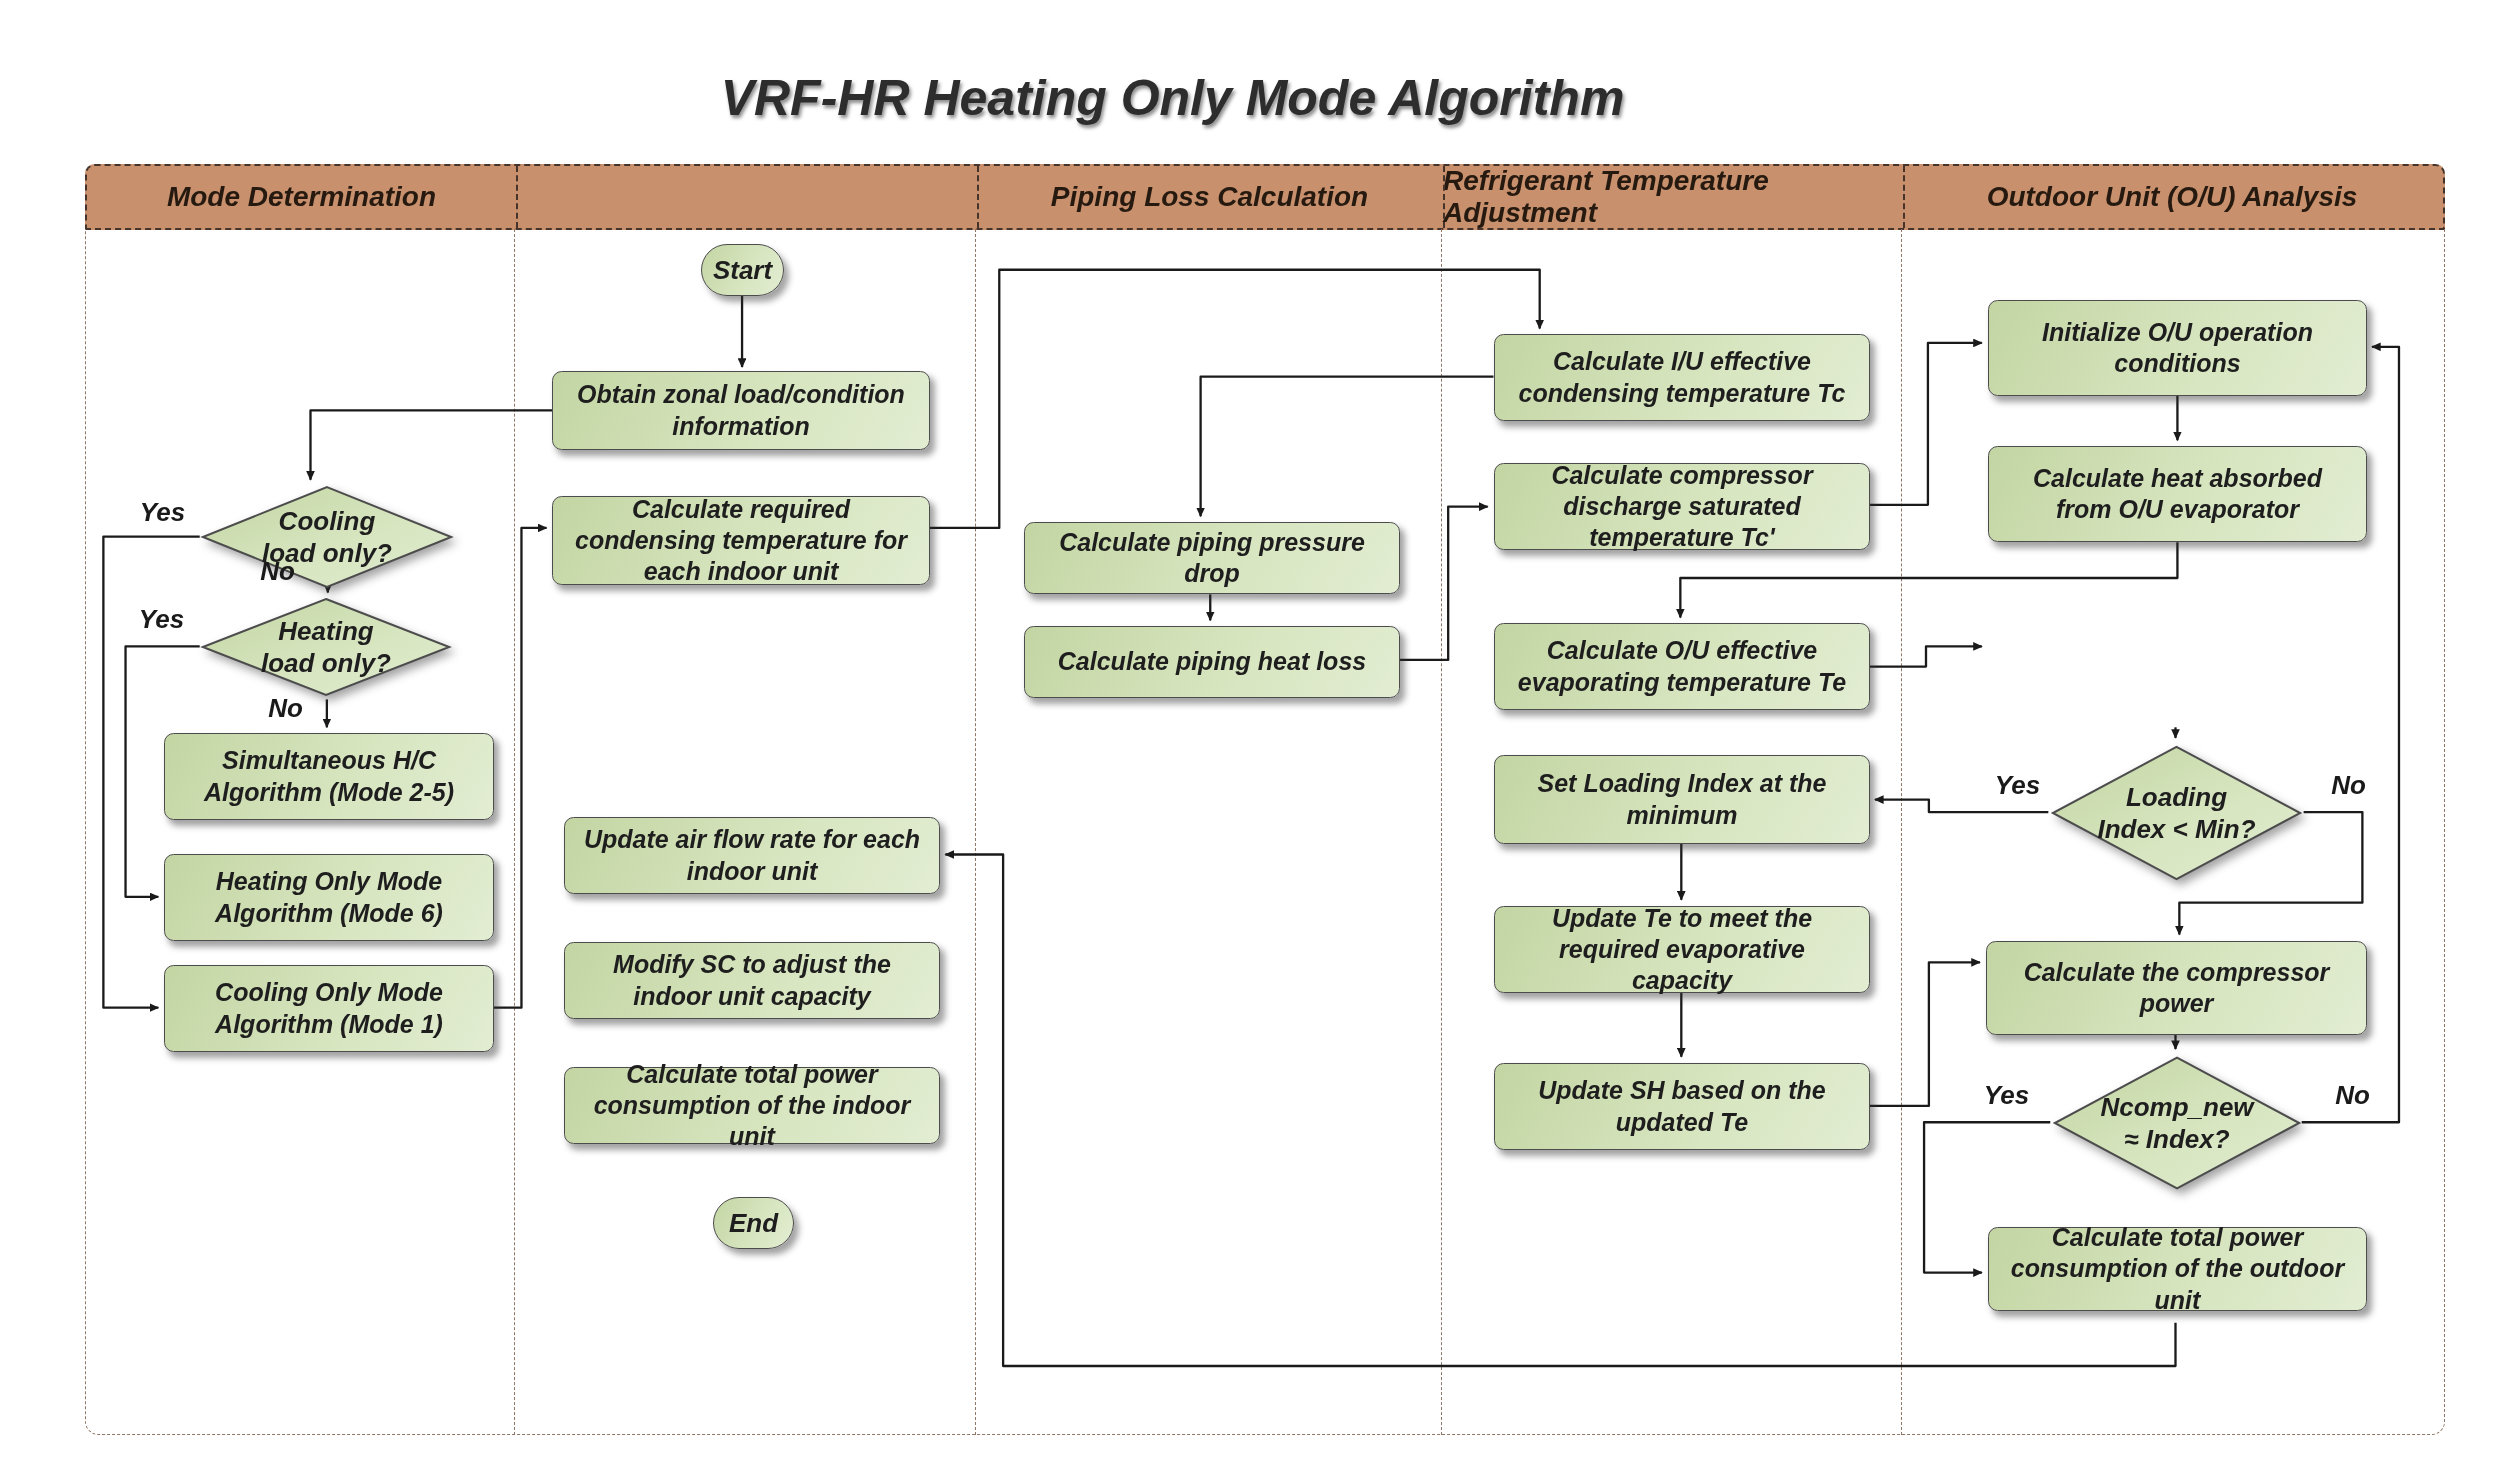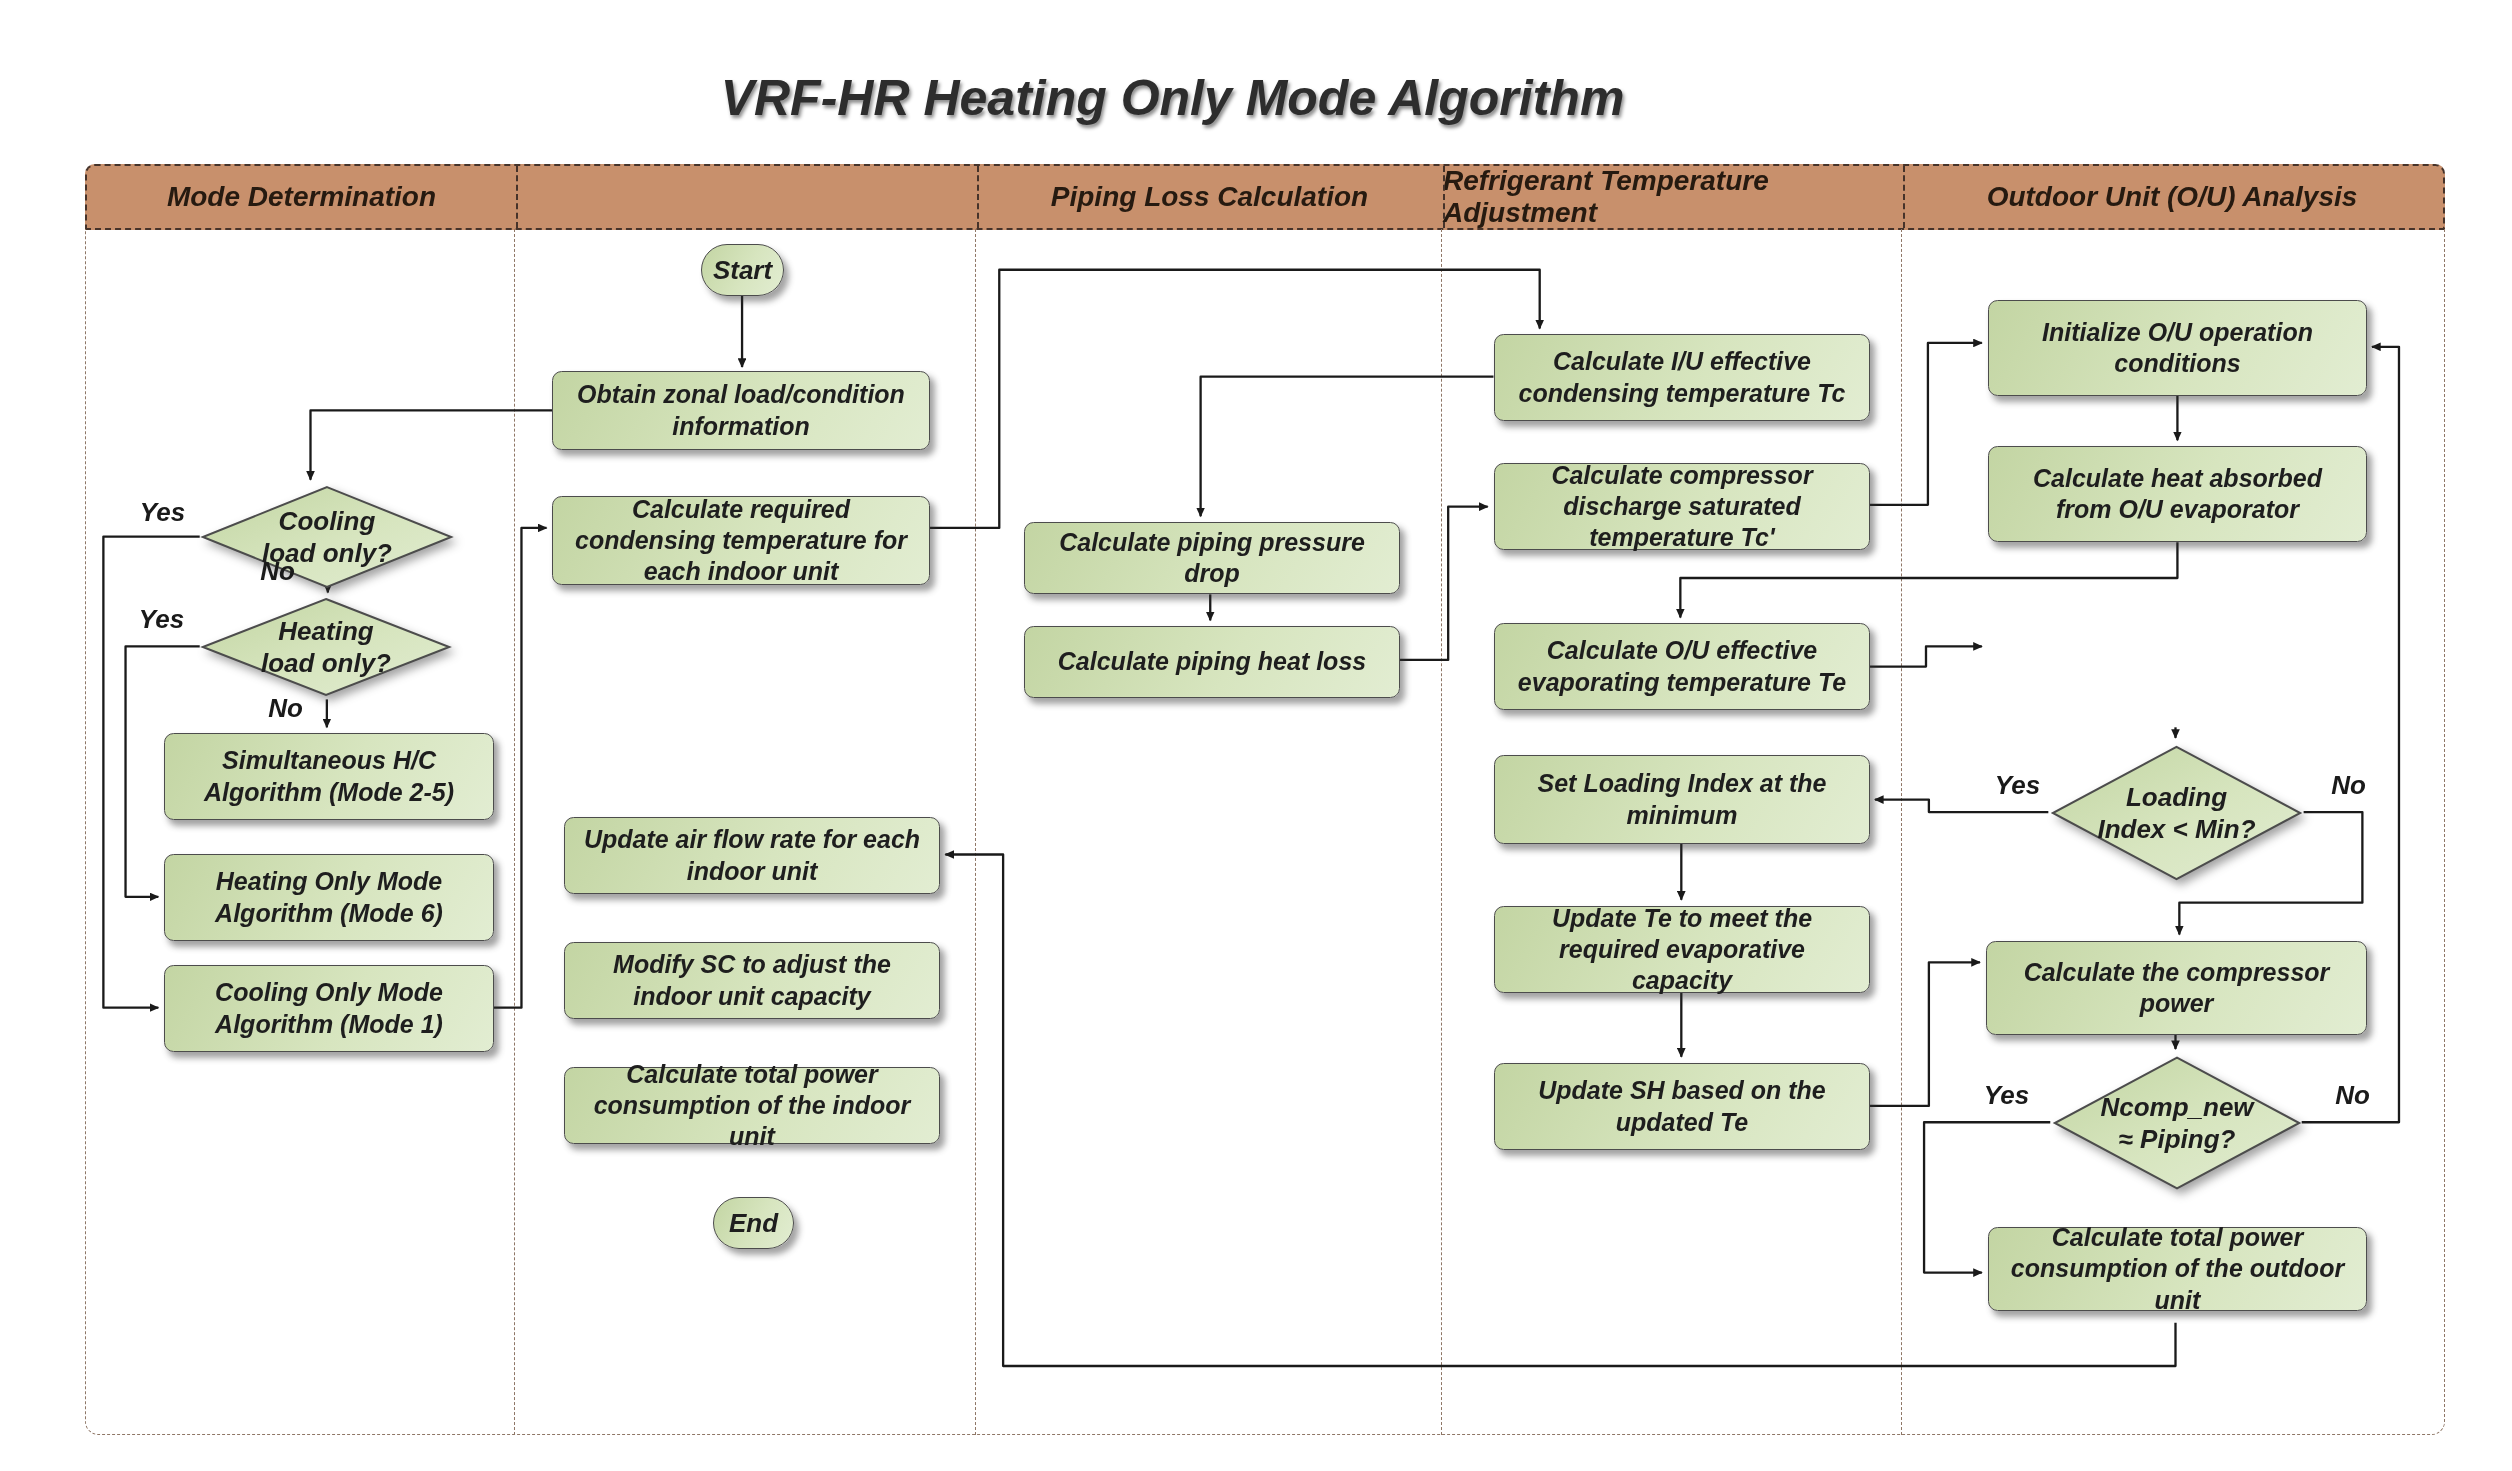--- a/index.html
+++ b/index.html
@@ -209,21 +209,21 @@
 Index &lt; Min?</div>
   </div>
   <div class="node" style="left:1986px;top:941px;width:381px;height:94px;">
     <span class="wrap">Calculate the compressor power</span>
   </div>
   <div class="diamond" style="left:2051px;top:1055px;width:252px;height:136px;">
     <svg viewBox="0 0 200 100" preserveAspectRatio="none">
         <polygon points="100,2 197,50 100,98 3,50" fill="url(#greenGrad)" stroke="#4c4c4c" stroke-width="2" vector-effect="non-scaling-stroke"></polygon>
       </svg>
     <div class="dtext">Ncomp_new
-≈  Piping?</div>
+≈  Index?</div>
   </div>
   <div class="node" style="left:1988px;top:1227px;width:379px;height:84px;">
     <span class="wrap">Calculate total power consumption of the outdoor unit</span>
   </div>
 
   <div class="blabel" style="left:119px;top:497px;">Yes</div>
   <div class="blabel" style="left:244px;top:556px;width:67px;">No</div>
   <div class="blabel" style="left:118px;top:604px;">Yes</div>
   <div class="blabel" style="left:252px;top:693px;width:67px;">No</div>
   <div class="blabel" style="left:1974px;top:770px;">Yes</div>

